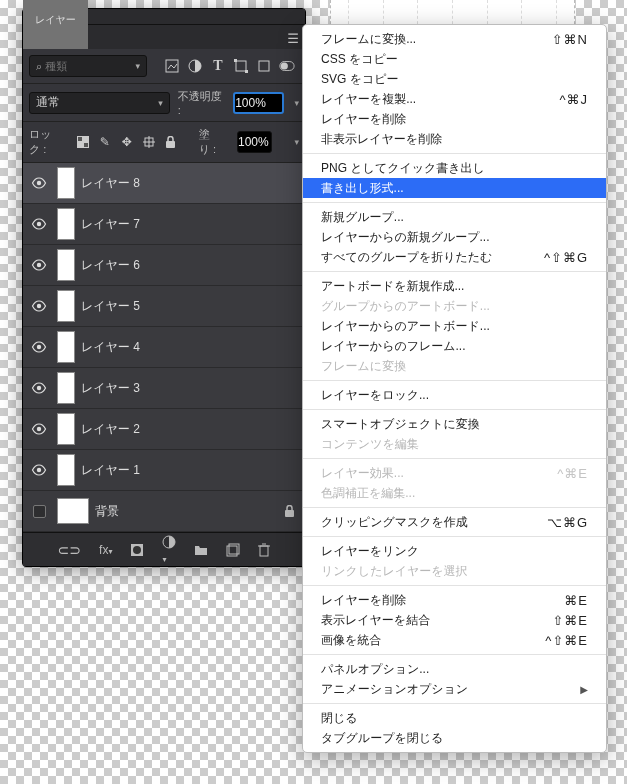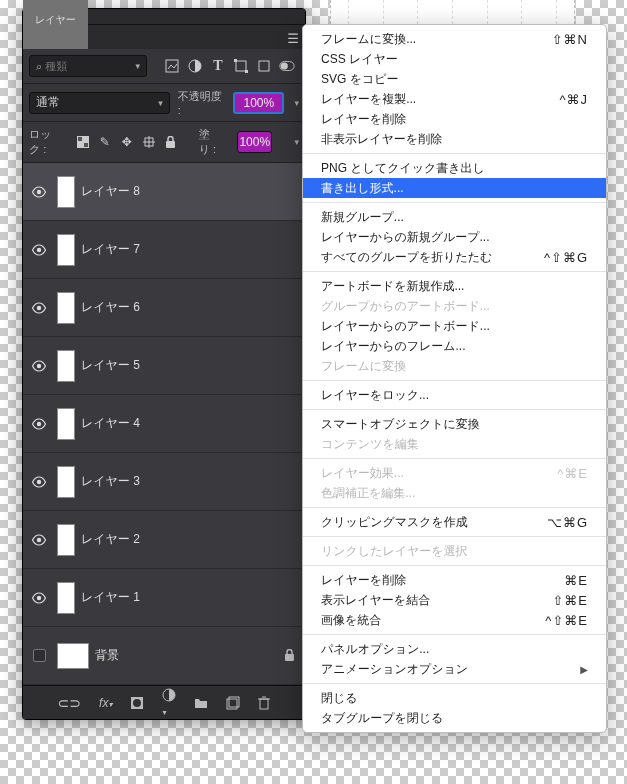--- a/index.html
+++ b/index.html
@@ -21,32 +21,32 @@
 .search-box input{background:transparent;border:0;color:#ccc;font-size:11px;width:70px;outline:none}
 .search-box .chev{color:#aaa;margin-left:auto;font-size:9px}
 .search-box .q{color:#aaa;margin-right:3px;font-size:11px}
 .filter-icons{display:flex;gap:7px;margin-left:auto;padding-right:4px}
 .filter-icons .ic{width:16px;height:16px;display:flex;align-items:center;justify-content:center;color:#ccc;font-size:14px}
 
 .blend-row{display:flex;align-items:center;padding:5px 6px;gap:8px;border-bottom:1px solid #222}
 .blend-select{background:#232325;border:1px solid #111;border-radius:3px;height:22px;padding:2px 6px;width:148px;display:flex;align-items:center;color:#ccc;font-size:11px}
 .blend-select .chev{margin-left:auto;font-size:9px;color:#aaa}
 .opacity-label{color:#bbb;font-size:11px;margin-left:auto}
-.pct-box{background:#a21caf;border:2px solid #2a7bd6;border-radius:3px;width:54px;height:22px;display:flex;align-items:center;justify-content:center;color:#eee;font-size:11px}
+.pct-box{background:#000000;border:2px solid #2a7bd6;border-radius:3px;width:54px;height:22px;display:flex;align-items:center;justify-content:flex-start;color:#eee;font-size:11px}
 .pct-box.plain{border:1px solid #111}
 .chev-sm{color:#aaa;font-size:9px;margin-left:2px}
 
 .lock-row{display:flex;align-items:center;padding:5px 6px;gap:20px;border-bottom:1px solid #222}
 .lock-label{color:#bbb;font-size:11px}
 .lock-icons{display:flex;gap:6px}
 .lock-icons .ic{width:16px;height:16px;display:flex;align-items:center;justify-content:center;color:#ccc;font-size:12px}
 .fill-label{color:#bbb;font-size:11px;margin-left:auto}
 
 .layer-list{background:#35353a}
-.layer{display:flex;align-items:center;height:58px;border-bottom:1px solid #2a2a2c;background:#3a3a3e}
+.layer{display:flex;align-items:center;height:41px;border-bottom:1px solid #2a2a2c;background:#3a3a3e}
 .layer.selected{background:#4a4a50}
 .layer .vis{width:32px;display:flex;align-items:center;justify-content:center}
 .layer .thumb{width:18px;height:32px;background:#fff;border:1px solid #888;margin:0 6px 0 2px;position:relative}
 .layer .thumb.bg{width:32px;height:26px;display:flex;flex-wrap:wrap;font-size:4px;line-height:4px;overflow:hidden;color:#555;padding:1px}
 .layer .name{color:#ddd;font-size:12px}
 .layer .lock-ico{margin-left:auto;margin-right:10px;color:#aaa}
 .vis input[type=checkbox]{appearance:none;width:13px;height:13px;border:1px solid #777;background:#2e2e30;border-radius:2px}
 
 .bottom-bar{display:flex;align-items:center;justify-content:center;gap:18px;height:34px;background:#2e2e31;border-top:1px solid #111}
 .bottom-bar .ic{color:#bbb;font-size:14px}
@@ -264,21 +264,21 @@
           <svg width="11" height="13" viewBox="0 0 11 13">
             <rect x="1" y="5" width="9" height="7" rx="1" fill="#bbb"></rect>
             <path d="M3 5 V3 a2.5 2.5 0 0 1 5 0 V5" fill="none" stroke="#bbb" stroke-width="1.5"></path>
           </svg>
         </span>
       </div>
     </div>
 
   <div class="bottom-bar">
     <span class="ic">⊂⊃</span>
-    <span class="ic" style="font-style:italic;font-size:12px">fx<span style="font-size:8px">▾</span></span>
+    <span class="ic" style="font-size:12px">fx<span style="font-size:8px">▾</span></span>
     <span class="ic">
         <svg width="14" height="14">
           <rect x="1" y="1" width="12" height="12" fill="#bbb"></rect>
           <circle cx="7" cy="7" r="4" fill="#333"></circle>
         </svg>
       </span>
     <span class="ic"><svg width="14" height="14">
           <circle cx="7" cy="7" r="6" fill="none" stroke="#bbb"></circle>
           <path d="M7 1 A6 6 0 0 1 7 13 Z" fill="#bbb"></path>
         </svg><span style="font-size:8px">▾</span></span>
@@ -302,21 +302,21 @@
       </span>
   </div>
 </div>
 
 <div class="context-menu" id="context-menu">
     <div class="menu-item">
       <span>フレームに変換...</span>
       <span class="shortcut">⇧⌘N</span>
     </div>
     <div class="menu-item">
-      <span>CSS レイヤー</span>
+      <span>CSS をコピー</span>
     </div>
     <div class="menu-item">
       <span>SVG をコピー</span>
     </div>
     <div class="menu-item">
       <span>レイヤーを複製...</span>
       <span class="shortcut">^⌘J</span>
     </div>
     <div class="menu-item">
       <span>レイヤーを削除</span>
@@ -376,20 +376,23 @@
     </div>
     <div class="menu-item disabled">
       <span>色調補正を編集...</span>
     </div>
     <div class="menu-sep"></div>
     <div class="menu-item">
       <span>クリッピングマスクを作成</span>
       <span class="shortcut">⌥⌘G</span>
     </div>
     <div class="menu-sep"></div>
+    <div class="menu-item">
+      <span>レイヤーをリンク</span>
+    </div>
     <div class="menu-item disabled">
       <span>リンクしたレイヤーを選択</span>
     </div>
     <div class="menu-sep"></div>
     <div class="menu-item">
       <span>レイヤーを削除</span>
       <span class="shortcut">⌘E</span>
     </div>
     <div class="menu-item">
       <span>表示レイヤーを結合</span>

